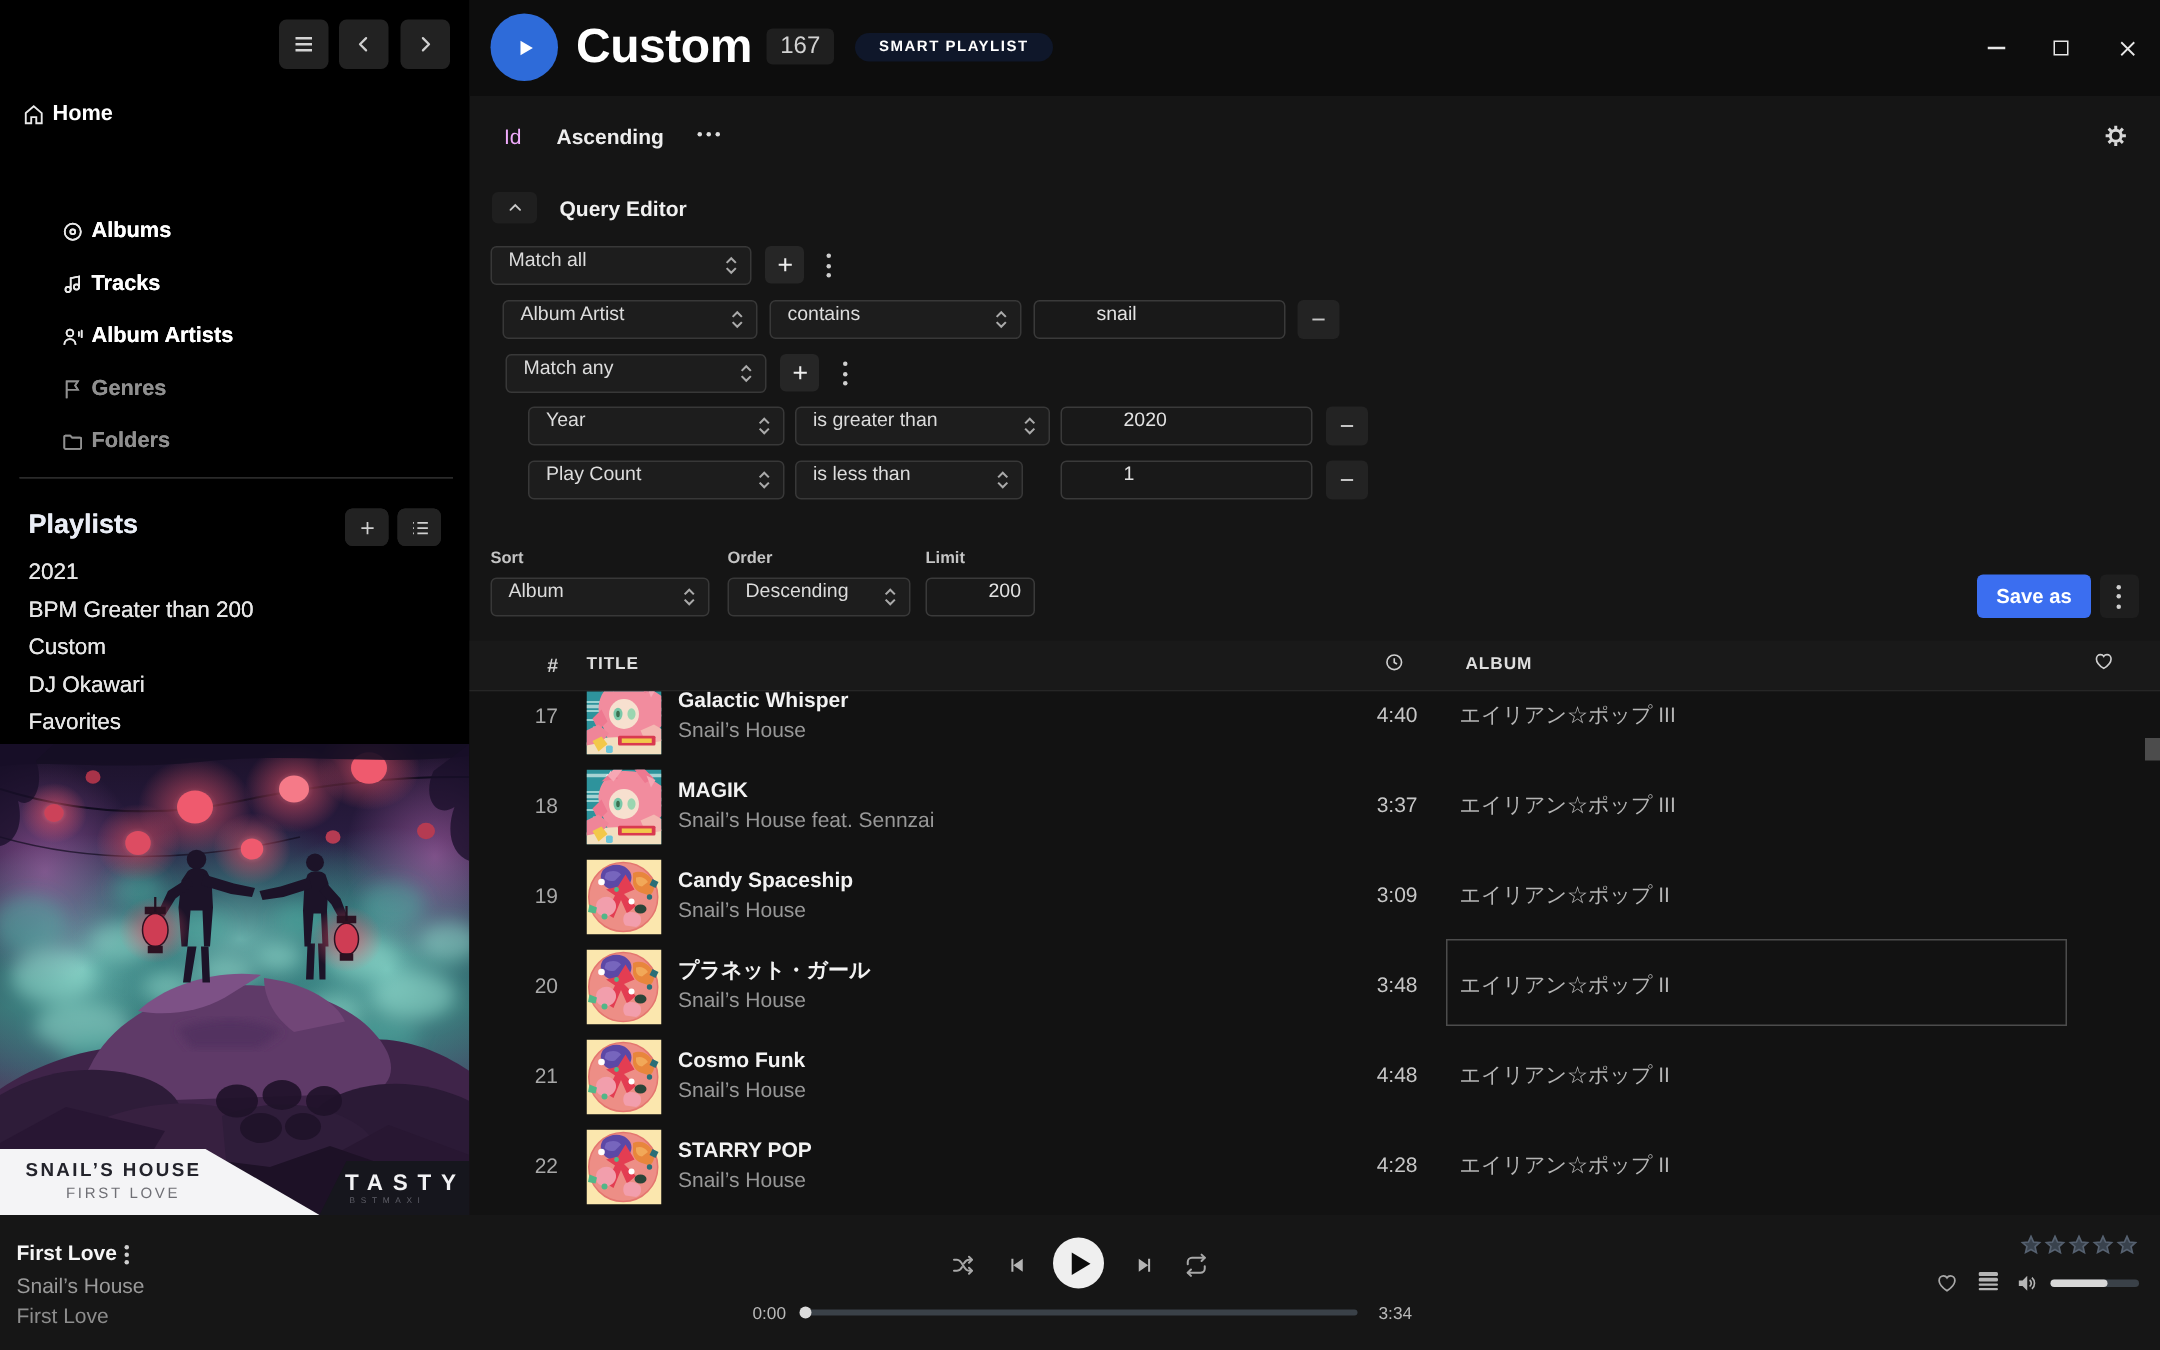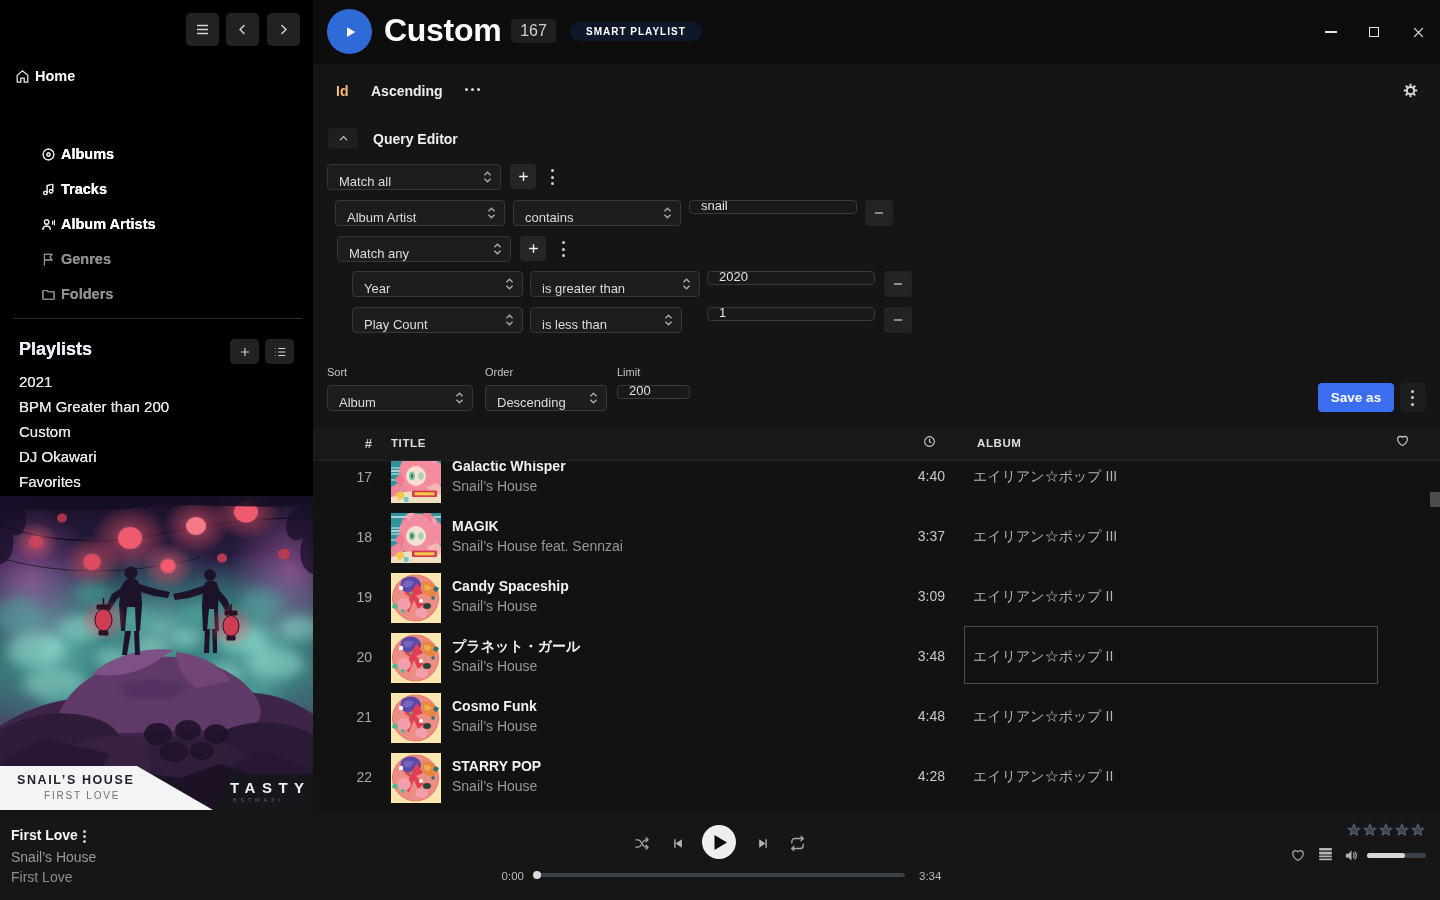--- a/index.html
+++ b/index.html
@@ -14,30 +14,30 @@
 .nav svg { position:absolute; left:15px; }
 .nav .t { margin-left:35px; }
 .nav.sub svg { left:41px; }
 .nav.sub .t { margin-left:61px; }
 .nav.dim { color:#8f8f8f; }
 .pl-item { position:absolute; left:19px; font-size:15px; color:#e5e5e5; }
 
 #main { position:absolute; left:313px; top:0; width:1127px; height:810px; background:#151515; }
 #topband { position:absolute; left:0; top:0; width:1127px; height:64px; background:#0d0d0d; }
 #playbtn { position:absolute; left:14px; top:9px; width:45px; height:45px; border-radius:50%; background:#2e6bd9; display:flex; align-items:center; justify-content:center; }
-.sel { position:absolute; background:#1d1d1d; border:1px solid #383838; border-radius:4px; height:26px; display:flex; align-items:flex-end; font-size:13px; color:#dcdcdc; }
+.sel { position:absolute; background:#1d1d1d; border:1px solid #383838; border-radius:4px; height:26px; display:flex; align-items:flex-start; font-size:13px; color:#dcdcdc; }
 .sel .lab { margin-left:11px; }
 .sel .chev { position:absolute; right:8px; top:50%; transform:translateY(-50%); }
-.inp { position:absolute; background:#191919; border:1px solid #3a3a3a; border-radius:4px; height:14px; display:flex; align-items:flex-end; font-size:13px; color:#e2e2e2; }
+.inp { position:absolute; background:#191919; border:1px solid #3a3a3a; border-radius:4px; height:26px; display:flex; align-items:flex-start; font-size:13px; color:#e2e2e2;padding-left:30px; }
 .inp .lab { margin-left:11px; }
 .minus { position:absolute; width:28px; height:26px; background:#232323; border-radius:4px; display:flex; align-items:center; justify-content:center; }
 .plus { position:absolute; width:26px; height:25px; background:#262626; border-radius:4px; display:flex; align-items:center; justify-content:center; }
 .vdots { position:absolute; width:4px; display:flex; flex-direction:column; justify-content:space-between; height:16px; }
 .vdots i { width:3px; height:3px; border-radius:50%; background:#cfcfcf; }
-.flab { position:absolute; font-size:11px; color:#c4c4c4; }
+.flab { position:absolute; font-size:11px; color:#c4c4c4;font-weight:bold; }
 
 #thead { position:absolute; left:0; top:427px; width:1127px; height:34px; background:#191919; border-bottom:1px solid #262626; }
 #rows { position:absolute; left:0; top:461px; width:1127px; height:349px; background:#121212; overflow:hidden; }
 .row { position:absolute; left:0; width:1127px; height:60px; }
 .row .num { position:absolute; left:27px; top:21px; width:32px; text-align:right; font-size:14px; color:#a8a8a8; }
 .row .thumb { position:absolute; left:78px; top:5px; width:50px; height:50px; }
 .row .title { position:absolute; left:139px; top:10px; font-size:14px; font-weight:bold; color:#f2f2f2; }
 .row .artist { position:absolute; left:139px; top:30px; font-size:14px; color:#989898; }
 .row .dur { position:absolute; left:532px; top:20px; width:100px; text-align:right; font-size:14px; color:#c7c7c7; }
 .row .alb { position:absolute; left:660px; top:20px; font-size:14px; color:#b5b5b5; }
@@ -332,21 +332,21 @@
     <div style="position:absolute;left:257px;top:22px;height:19px;background:#0f172a;border-radius:10px;display:flex;align-items:center;padding:0 16px;font-size:10px;font-weight:bold;letter-spacing:1px;color:#fff">SMART PLAYLIST</div>
     <svg style="position:absolute;left:1012px;top:31px" width="12" height="2" viewBox="0 0 12 2">
         <rect width="12" height="2" fill="#e6e6e6"></rect>
       </svg>
     <div style="position:absolute;left:1056px;top:27px;width:10px;height:10px;border:1.6px solid #e6e6e6"></div>
     <svg style="position:absolute;left:1099px;top:26px" width="13" height="13" viewBox="0 0 24 24" stroke="#e6e6e6" stroke-width="2.2" fill="none">
         <path d="M4 4l16 16M20 4 4 20"></path>
       </svg>
   </div>
 
-  <div style="position:absolute;left:23px;top:83px;font-size:14px;font-weight:bold;color:#fdba74">Id</div>
+  <div style="position:absolute;left:23px;top:83px;font-size:14px;font-weight:normal;color:#f0abfc">Id</div>
   <div style="position:absolute;left:58px;top:83px;font-size:14px;font-weight:bold;color:#ededed">Ascending</div>
   <div style="position:absolute;left:152px;top:88px;display:flex;gap:3px">
       <i style="width:3px;height:3px;border-radius:50%;background:#ddd"></i>
       <i style="width:3px;height:3px;border-radius:50%;background:#ddd"></i>
       <i style="width:3px;height:3px;border-radius:50%;background:#ddd"></i>
     </div>
   <svg style="position:absolute;left:1090px;top:83px" width="15" height="15" viewBox="0 0 24 24">
       <g stroke="#d8d8d8" stroke-width="3.2" fill="none">
         <circle cx="12" cy="12" r="5.8"></circle>
         <path d="M12 1.2v4M12 18.8v4M1.2 12h4M18.8 12h4M4.4 4.4l2.9 2.9M16.7 16.7l2.9 2.9M19.6 4.4l-2.9 2.9M7.3 16.7l-2.9 2.9"></path>

